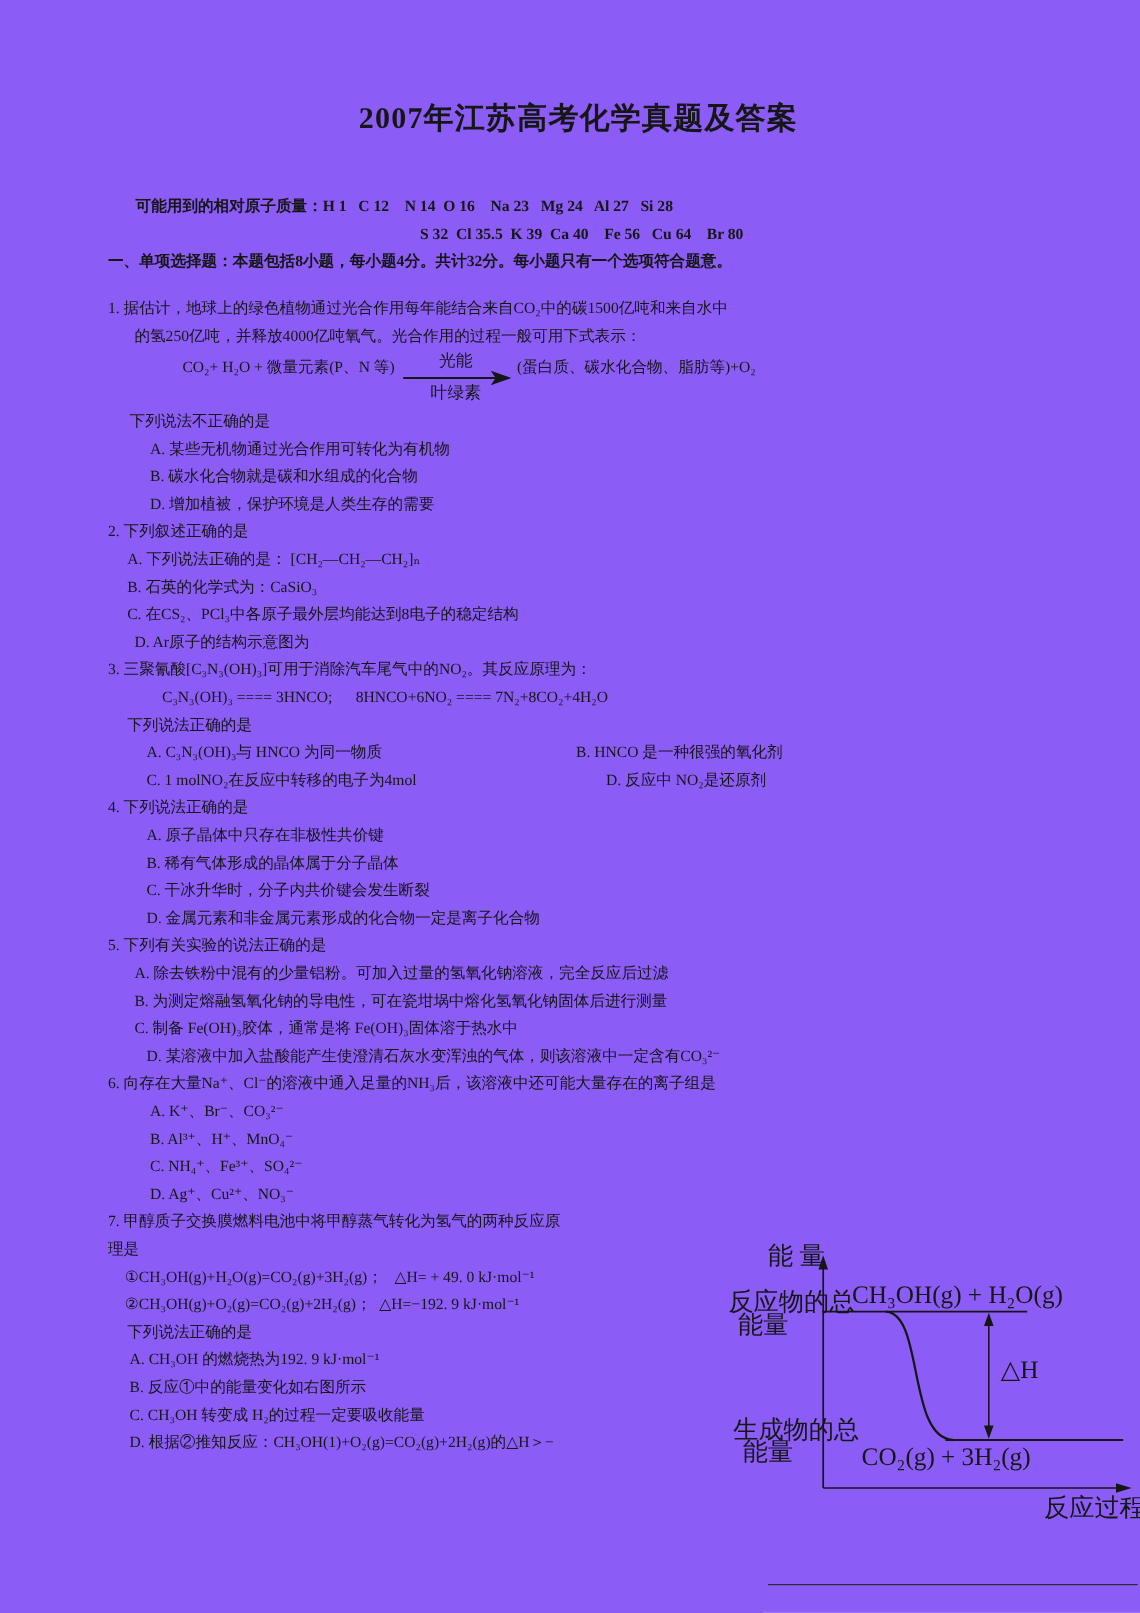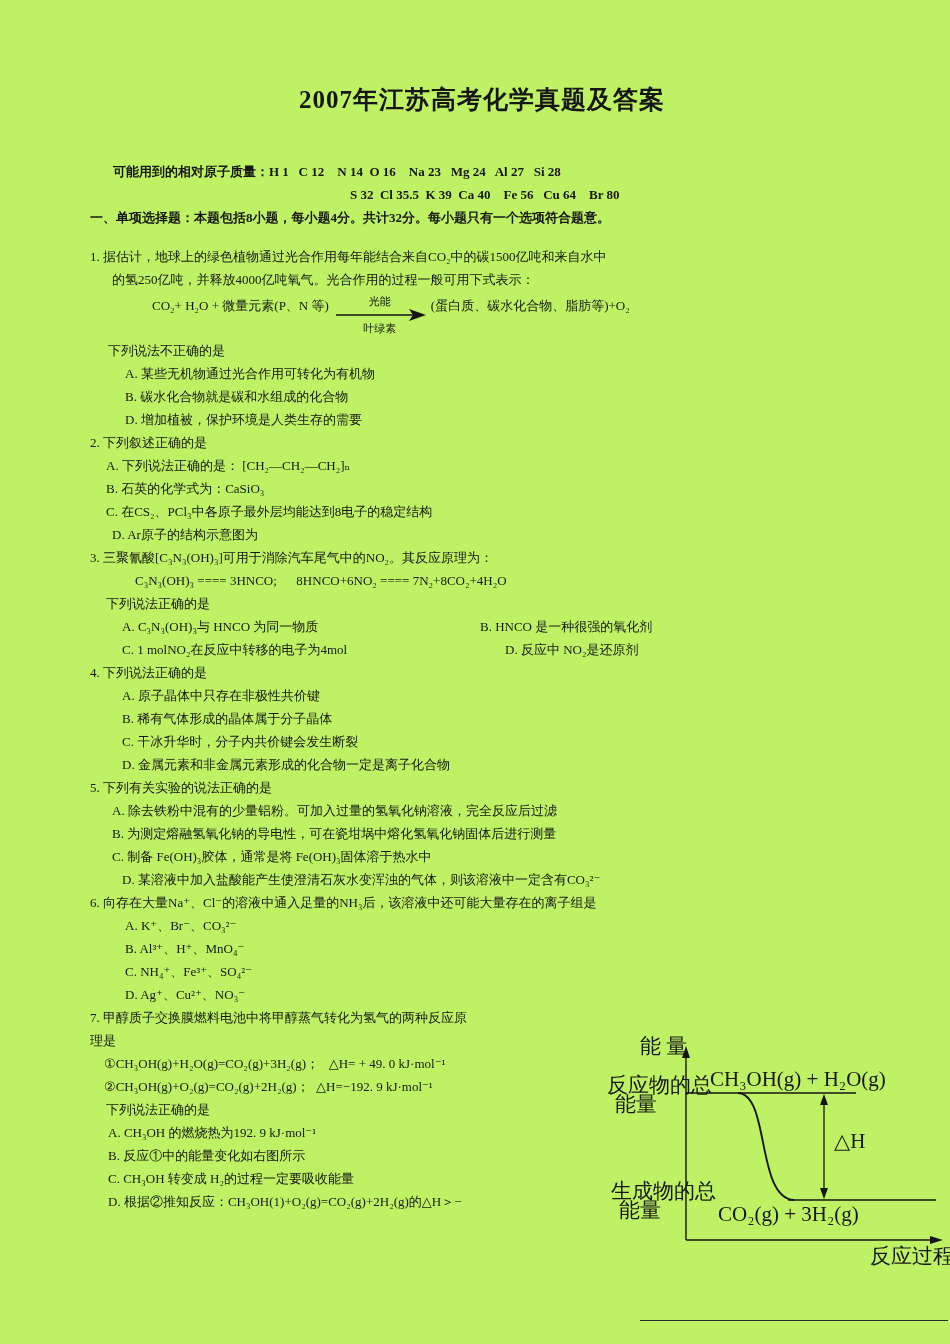--- a/index.html
+++ b/index.html
@@ -1,38 +1,38 @@
 <!DOCTYPE html>
 <html><head>
 <meta charset="utf-8">
 <style>
   html, body { margin: 0; padding: 0; }
   body {
     width: 950px; height: 1344px;
     background: #ffffff; color: #161616;
     font-family: "Liberation Serif", "DejaVu Serif", serif;
   }
-  .page { position: relative; width: 950px; height: 1344px; overflow: hidden; background: #bef264; }
+  .page { position: relative; width: 950px; height: 1344px; overflow: hidden; background: #8b5cf6; }
   .content { position: absolute; left: 90px; top: 84px; width: 784px; }
   .title { text-align: center; font-size: 25px; line-height: 32px; font-weight: bold; letter-spacing: 1px; margin: 0 0 44px 0; }
   .line { font-size: 13px; line-height: 23px; white-space: pre-wrap; }
   .b { font-weight: bold; }
   .i14 { padding-left: 14px; }
   .i16 { padding-left: 16px; }
   .i18 { padding-left: 18px; }
   .i22 { padding-left: 22px; }
   .i23 { padding-left: 23px; }
   .i32 { padding-left: 32px; }
   .i35 { padding-left: 35px; }
   .i45 { padding-left: 45px; }
   .i260 { padding-left: 260px; }
   .q1 { margin-top: 16px; }
   .eqline { display: flex; align-items: flex-start; padding: 3px 0 3px 62px; }
   .rxn { display: inline-flex; flex-direction: column; align-items: center; margin: 0 5px; }
-  .rxn-lbl { font-size: 11px; line-height: 15px; white-space: pre; }
+  .rxn-lbl { font-size: 14px; line-height: 15px; white-space: pre; }
   .colA { display: inline-block; width: 358px; }
   .colC { display: inline-block; width: 383px; }
   .q7text { width: 505px; }
   .diagram { position: absolute; left: 598px; top: 1034px; width: 352px; height: 300px; }
   .dlab { position: absolute; font-size: 21px; line-height: 18px; white-space: pre; }
   .dsvg { position: absolute; left: 0; top: 0; }
   .frameline { position: absolute; left: 640px; top: 1320px; width: 308px; border-top: 1.5px solid #2b2b2b; }
 </style>
 </head>
 <body>

